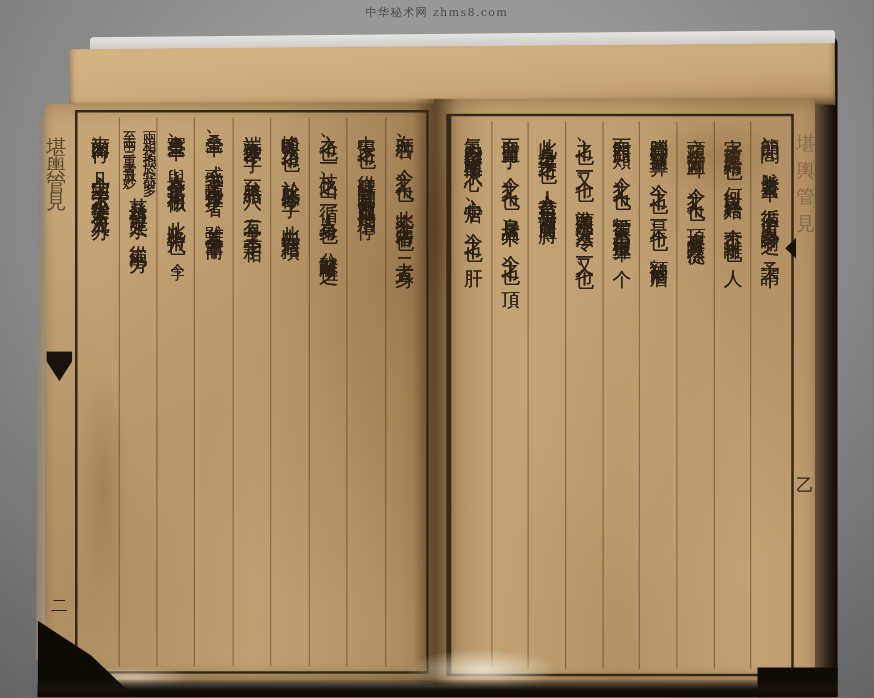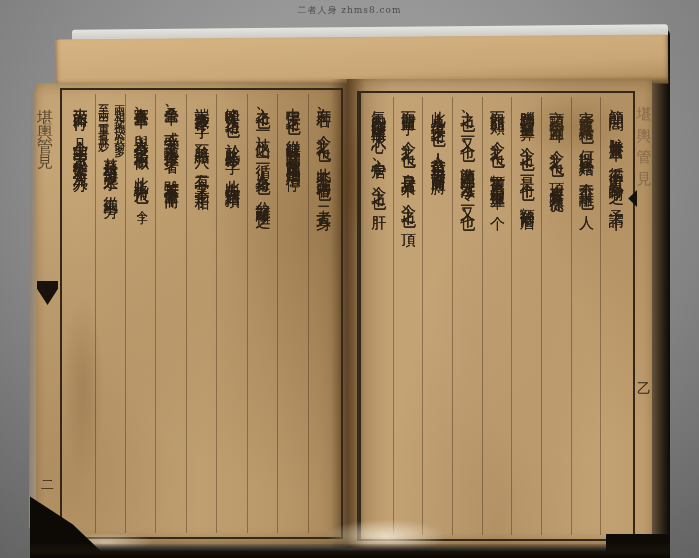--- a/index.html
+++ b/index.html
@@ -85,21 +85,21 @@
   .stain-rt{left:515px;top:95px;width:115px;height:62px;
     background:radial-gradient(ellipse,rgba(108,74,34,0.22),rgba(108,74,34,0) 70%);}
   .stain-ll{left:62px;top:295px;width:42px;height:185px;
     background:radial-gradient(ellipse,rgba(100,68,32,0.22),rgba(100,68,32,0) 70%);}
 </style>
 </head>
 <body>
 
 <div class="stage">
 
-  <div class="watermark">二者人身 zhms8.com</div>
+  <div class="watermark">中华秘术网 zhms8.com</div>
 
   <div class="cover-right"></div>
   <div class="white-strip"></div>
   <div class="top-edges"></div>
   <div class="left-sliver"></div>
 
   <div class="page page-left"></div>
   <div class="page page-right"></div>
   <div class="gutter"></div>
 

